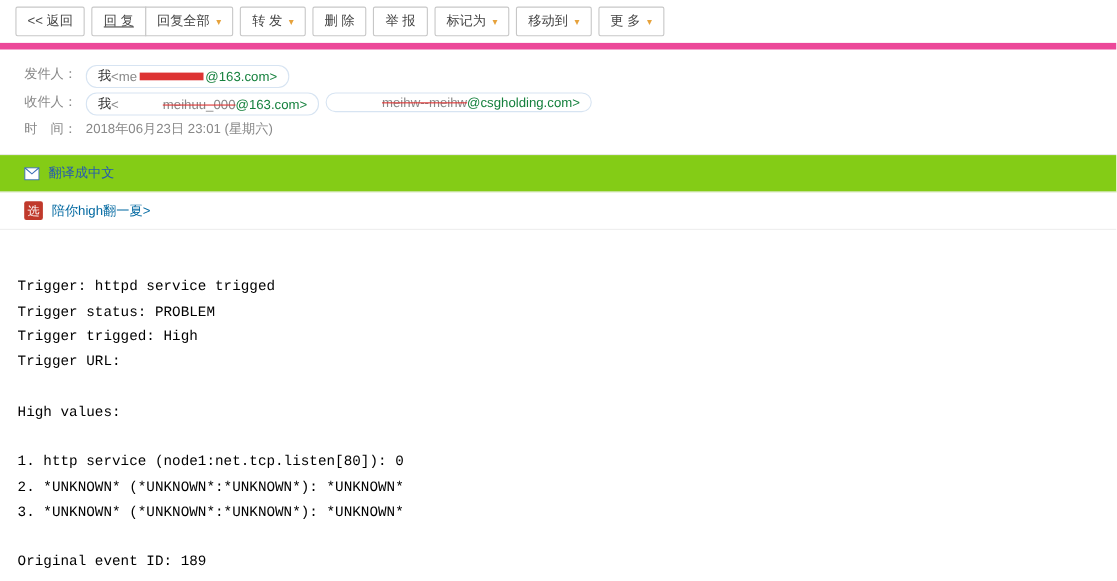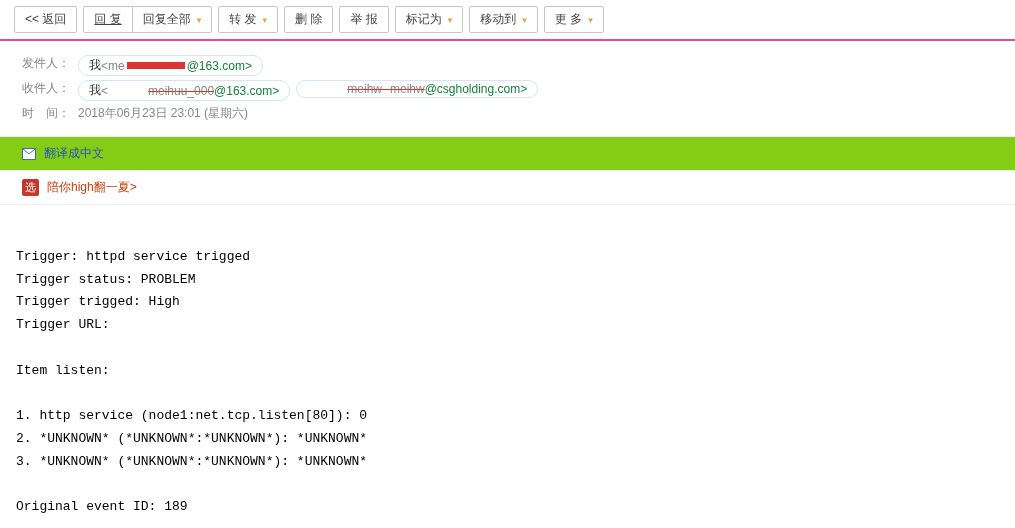--- a/index.html
+++ b/index.html
@@ -1,37 +1,37 @@
 <!DOCTYPE html>
 <html><head>
 <meta charset="utf-8">
 <style>
   * { box-sizing: border-box; margin: 0; padding: 0; }
   body { font-family: "Microsoft YaHei", Arial, sans-serif; font-size: 12px; background: #fff; color: #333; }
-  .toolbar { padding: 6px 14px; display: flex; gap: 6px; align-items: flex-start; border-bottom: 2px solid #ec4899; }
+  .toolbar { padding: 6px 14px; display: flex; gap: 6px; align-items: flex-start; border-bottom: 6px solid #ec4899; }
   .btn { border: 1px solid #c7c7c7; background: #fff; padding: 4px 10px; font-size: 12px; color: #444; display: inline-flex; align-items: center; gap: 4px; cursor: pointer; border-radius: 2px; }
   .btn-group { display: inline-flex; }
   .btn-group .btn { border-radius: 0; margin-left: -1px; }
   .btn-group .btn:first-child { border-top-left-radius: 2px; border-bottom-left-radius: 2px; margin-left: 0; text-decoration: underline; }
   .btn-group .btn:last-child { border-top-right-radius: 2px; border-bottom-right-radius: 2px; }
   .btn .chev { font-size: 9px; color: #e6a23c; margin-left: 2px; }
   .gray-chev { color: #999; }
   .header-block { padding: 10px 22px 10px 22px; border-bottom: 1px solid #e9e9e9; }
   .hdr-row { display: flex; align-items: flex-start; margin: 4px 0; color: #888; }
   .hdr-label { width: 56px; color: #888; }
   .chip { border: 1px solid #d7e4f2; border-radius: 10px; padding: 1px 10px; margin-right: 6px; background: #fff; display: inline-flex; align-items: center; }
   .chip .me { color: #333; }
   .chip .redact { display:inline-block; height:7px; width:58px; background:#d33; margin:0 2px; }
   .chip .dom { color: #15803d; }
   .strike { text-decoration: line-through; text-decoration-color:#d33;margin-left:40px; }
   .banner1 { background: #84cc16; border-bottom: 1px solid #eee; padding: 8px 22px; display:flex; align-items:center; gap:8px; }
   .banner1 a { color: #2558b3; text-decoration: none; }
   .banner2 { background: #fff; border-bottom: 1px solid #eee; padding: 8px 22px; display:flex; align-items:center; gap:8px; }
   .badge-xuan { background:#c0392b; color:#fff; padding:1px 3px; font-size:11px; border-radius:2px; }
-  .link-blue { color:#c2410c; text-decoration:none; }
+  .link-blue { color:#0369a1; text-decoration:none; }
   .body-area { padding: 18px 16px; font-family: "Courier New", monospace; font-size: 13px; color:#000; line-height: 1.75; white-space: pre-line; }
   .icon-mail { width:14px; height:12px; display:inline-block; }
 </style>
 </head>
 <body>
 
 <div class="toolbar">
   <button class="btn">&lt;&lt; 返回</button>
   <div class="btn-group">
     <button class="btn">回 复</button>
@@ -101,20 +101,20 @@
   <span class="badge-xuan">选</span>
   <a href="#" class="link-blue">陪你high翻一夏&gt;</a>
 </div>
 
 <div class="body-area">
 <span>Trigger: httpd service trigged</span>
 <span>Trigger status: PROBLEM</span>
 <span>Trigger trigged: High</span>
 <span>Trigger URL:</span>
 
-<span>Item listen:</span>
+<span>High values:</span>
 
 <span>1. http service (node1:net.tcp.listen[80]): 0</span>
 <span>2. *UNKNOWN* (*UNKNOWN*:*UNKNOWN*): *UNKNOWN*</span>
 <span>3. *UNKNOWN* (*UNKNOWN*:*UNKNOWN*): *UNKNOWN*</span>
 
 <span>Original event ID: 189</span>
 </div>
 
 </body></html>

